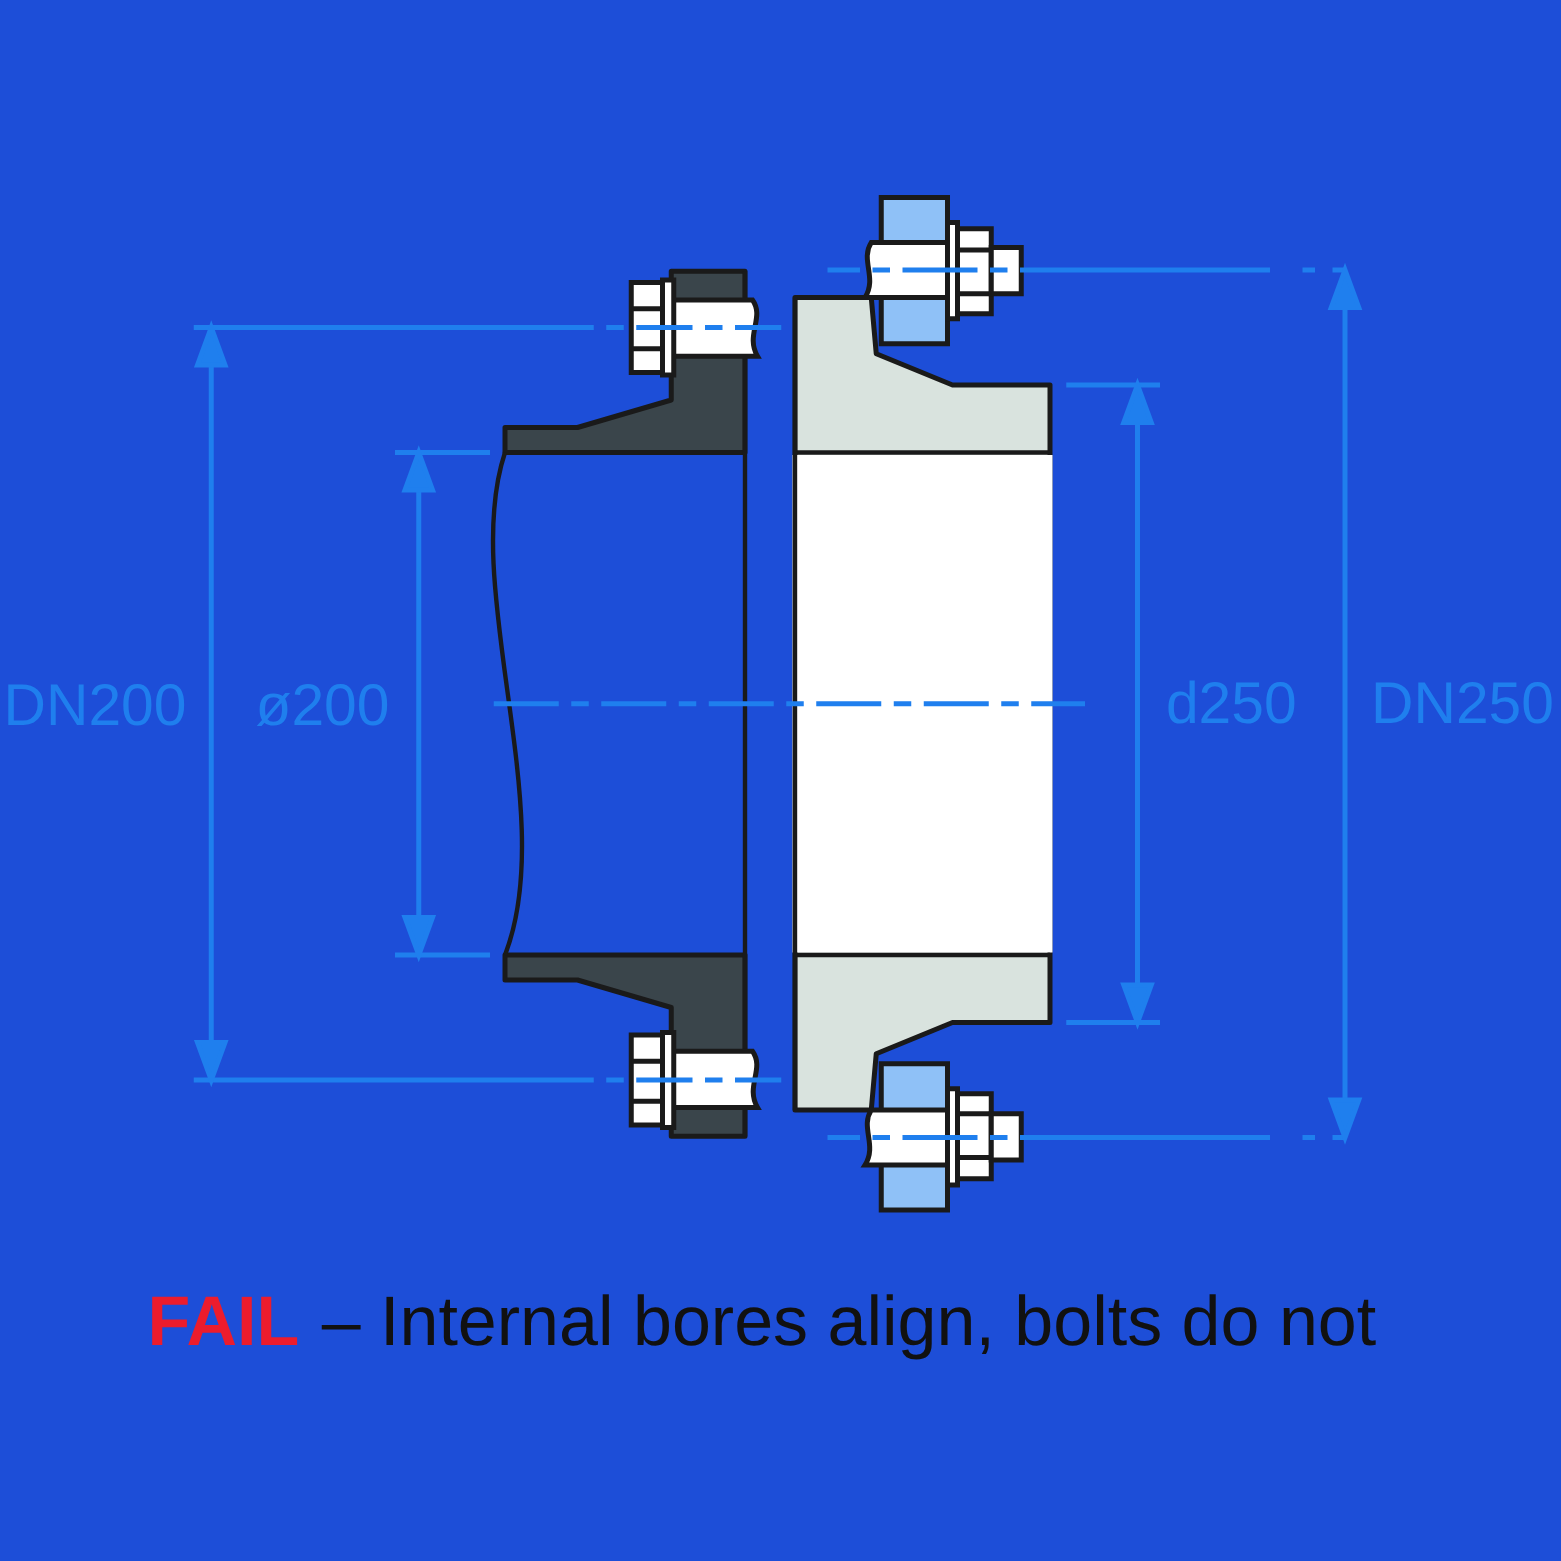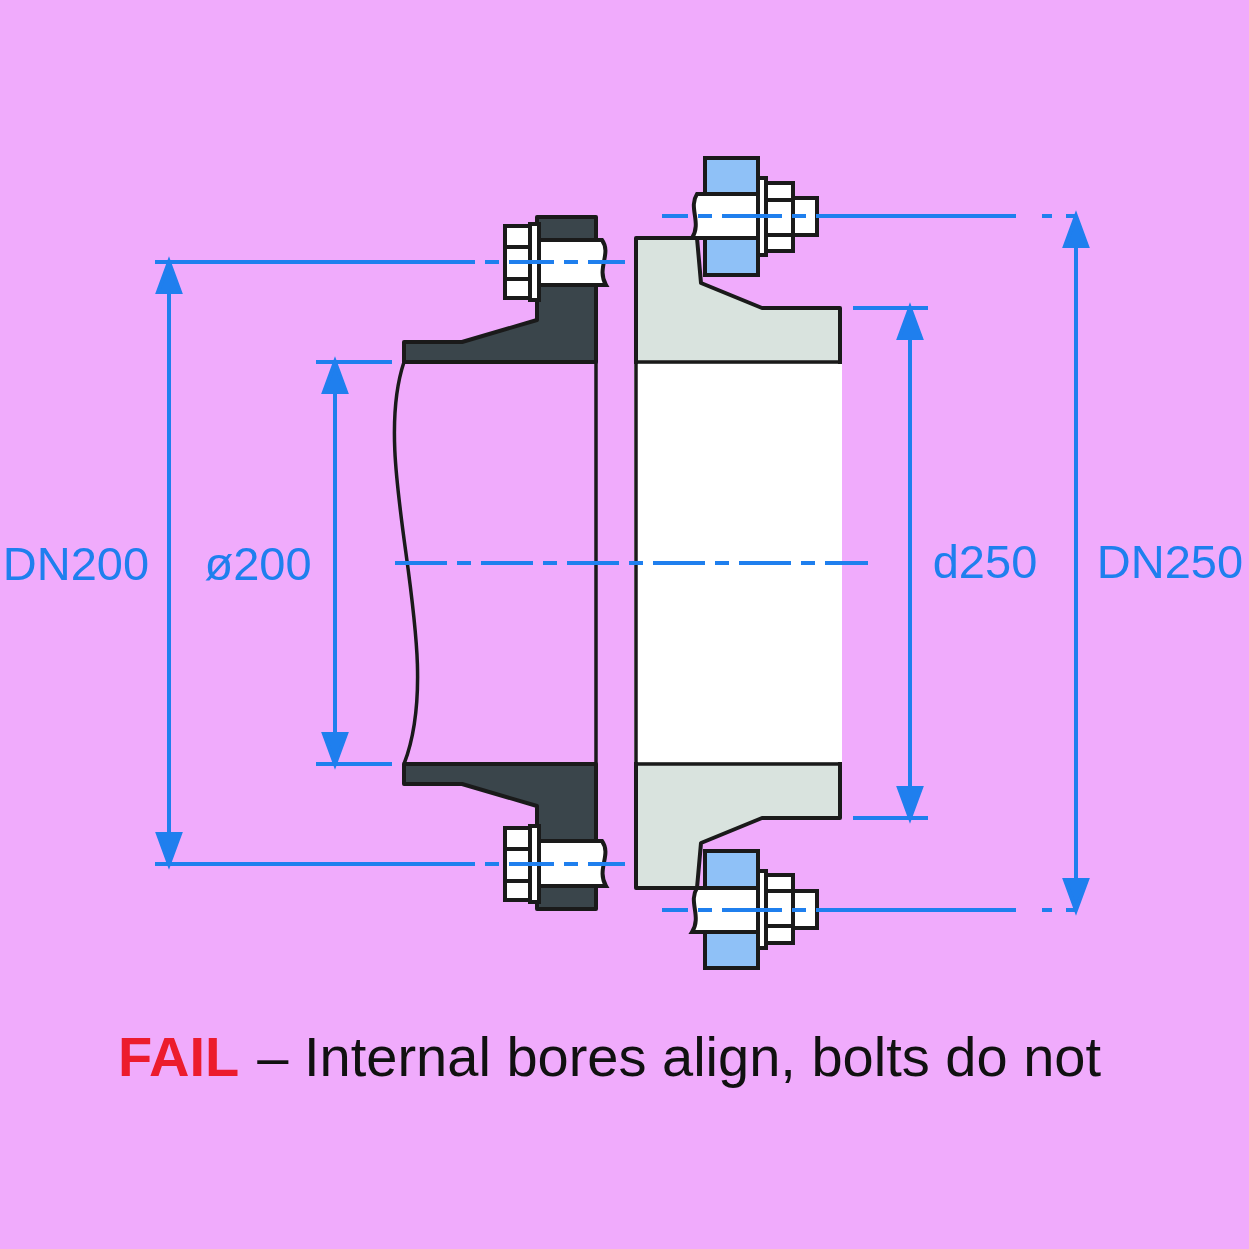--- a/index.html
+++ b/index.html
@@ -1,16 +1,16 @@
 <!DOCTYPE html>
 <html><head>
 <meta charset="utf-8">
 <style>
   html,body{margin:0;padding:0;background:#ffffff;}
-  .stage{width:1249px;height:1249px;position:relative;background:#f0abfc;overflow:hidden;
+  .stage{width:1249px;height:1249px;position:relative;background:#1d4ed8;overflow:hidden;
          font-family:"Liberation Sans", sans-serif;}
   svg text{font-family:"Liberation Sans", sans-serif;}
   .dim-label{font-size:47px;fill:#1F7FEE;}
   .caption{font-size:56px;fill:#111111;}
   .caption .status{font-weight:bold;fill:#EC1C2D;}
 </style>
 </head>
 <body>
 
 <div class="stage">

